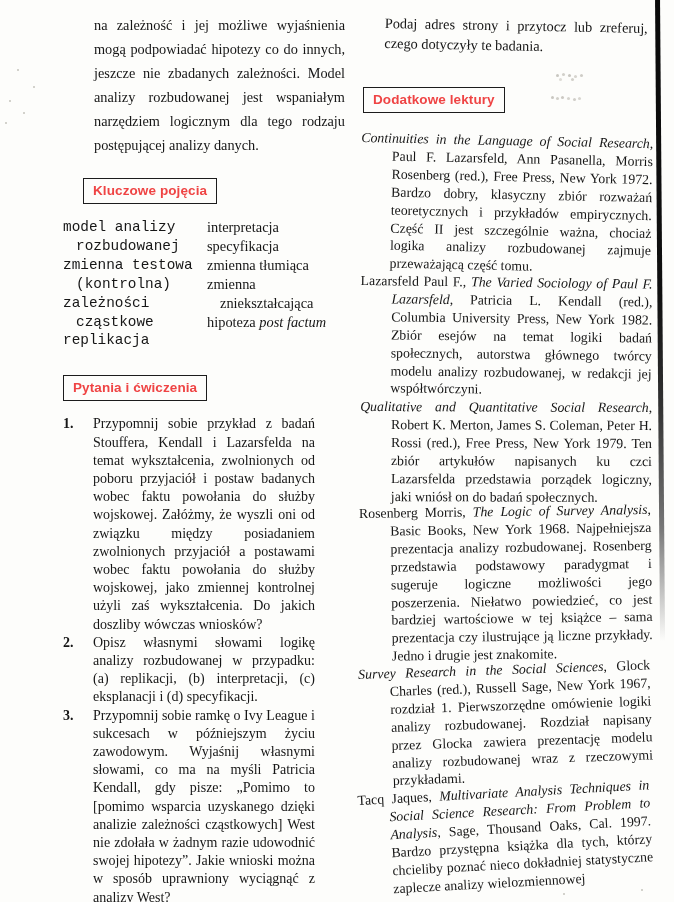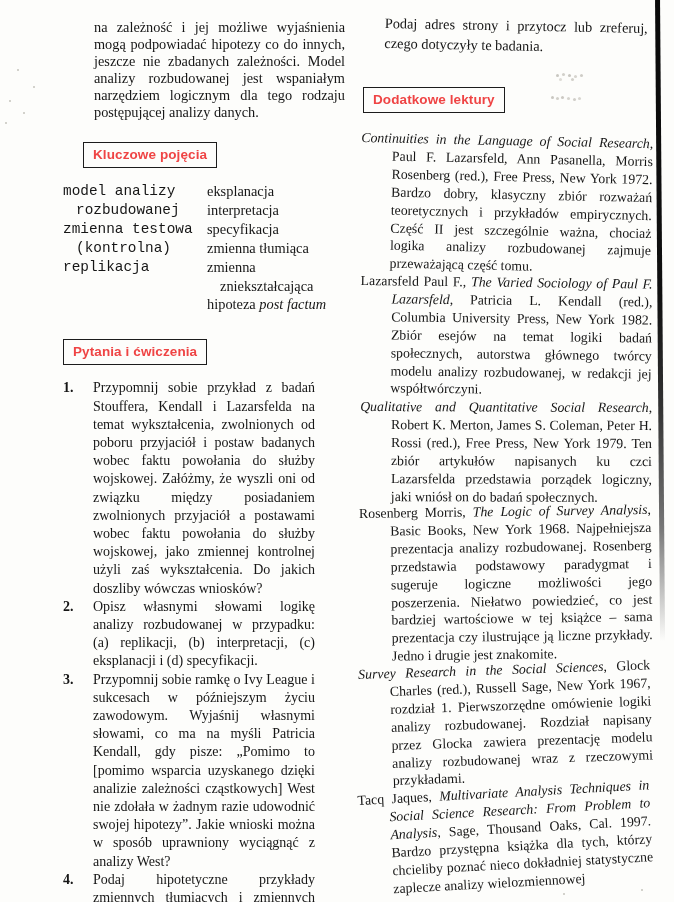--- a/index.html
+++ b/index.html
@@ -13,22 +13,22 @@
   }
   
   .left-col  { position:absolute; left:63px;  top:13px; width:283px; }
   .right-col { position:absolute; left:360px; top:14px; width:292px; }
 
   .para {
     text-align:justify;
     hyphens:auto; -webkit-hyphens:auto;
   }
   .intro {
-    margin:6px 0 0 31px; width:251px;
-    font-size:14.3px; line-height:17px;
+    margin:0 0 0 31px; width:251px;
+    font-size:14.3px; line-height:24px;
   }
   
   .label-box {
     display:inline-block;
     border:1.4px solid #1c1c1c;
     padding:4px 9px 5px 9px;
     background:#fdfdfb;
     font-family:"Liberation Sans", sans-serif;
     font-weight:bold;
     font-size:13.5px;
@@ -106,24 +106,24 @@
   <p class="para intro">na zależność i jej możliwe wyjaśnienia mogą podpowiadać hipotezy co do innych, jeszcze nie zbadanych zależności. Model analizy rozbudowanej jest wspaniałym narzędziem logicznym dla tego rodzaju postępującej analizy danych.</p>
 
   <div class="concepts-box">
     <div class="label-box">Kluczowe pojęcia</div>
   </div>
 
   <div class="terms">
     <div class="terms-col1">
       <div class="term">model analizy rozbudowanej</div>
       <div class="term">zmienna testowa (kontrolna)</div>
+      <div class="term">zależności cząstkowe</div>
       <div class="term">replikacja</div>
     </div>
     <div class="terms-col2">
-      <div class="term">eksplanacja</div>
       <div class="term">interpretacja</div>
       <div class="term">specyfikacja</div>
       <div class="term">zmienna tłumiąca</div>
       <div class="term">zmienna zniekształcająca</div>
       <div class="term"><span>hipoteza </span><i>post factum</i></div>
     </div>
   </div>
 
   <div class="questions-box">
     <div class="label-box">Pytania i ćwiczenia</div>

